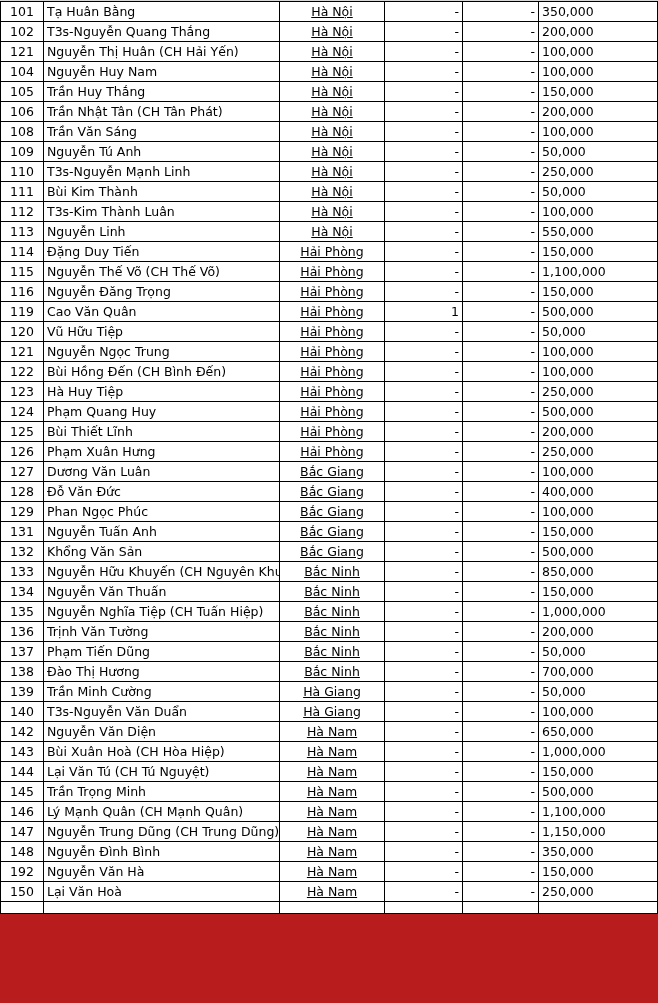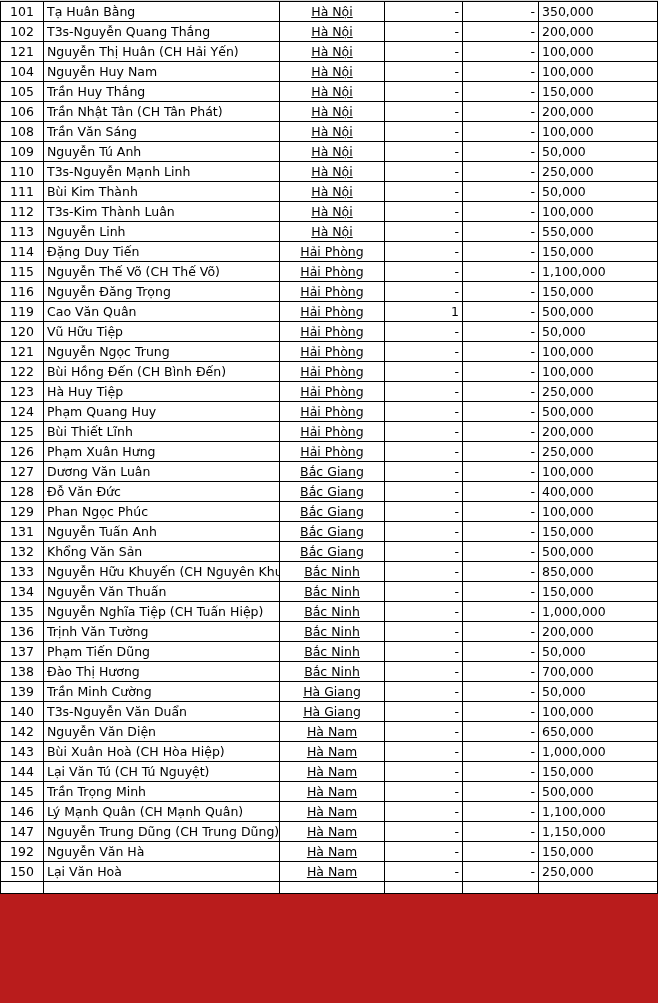--- a/index.html
+++ b/index.html
@@ -418,20 +418,28 @@
         </tr>
         <tr>
           <td class="stt">147</td>
           <td class="name">Nguyễn Trung Dũng (CH Trung Dũng)</td>
           <td class="prov">Hà Nam</td>
           <td class="qty">-</td>
           <td class="qty">-</td>
           <td class="amt">1,150,000</td>
         </tr>
         <tr>
+          <td class="stt">148</td>
+          <td class="name">Nguyễn Đình Bình</td>
+          <td class="prov">Hà Nam</td>
+          <td class="qty">-</td>
+          <td class="qty">-</td>
+          <td class="amt">350,000</td>
+        </tr>
+        <tr>
           <td class="stt">192</td>
           <td class="name">Nguyễn Văn Hà</td>
           <td class="prov">Hà Nam</td>
           <td class="qty">-</td>
           <td class="qty">-</td>
           <td class="amt">150,000</td>
         </tr>
         <tr>
           <td class="stt">150</td>
           <td class="name">Lại Văn Hoà</td>

